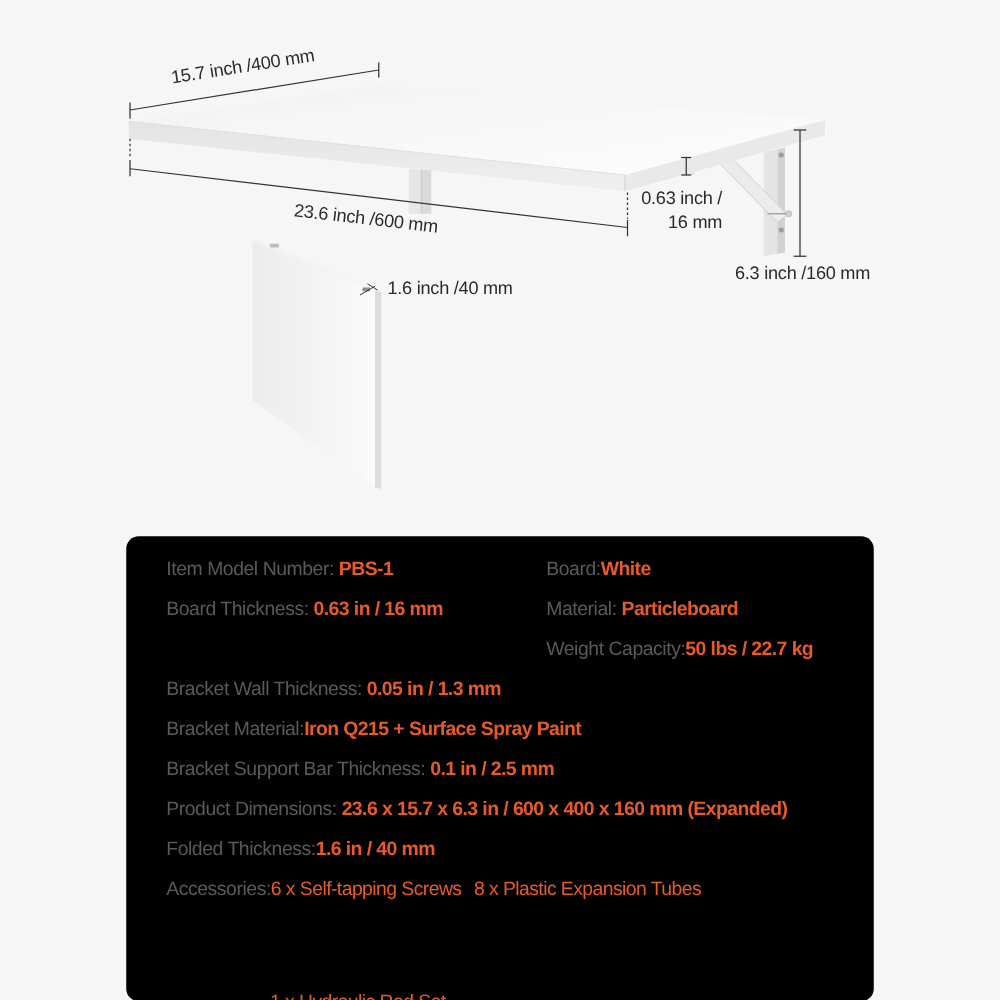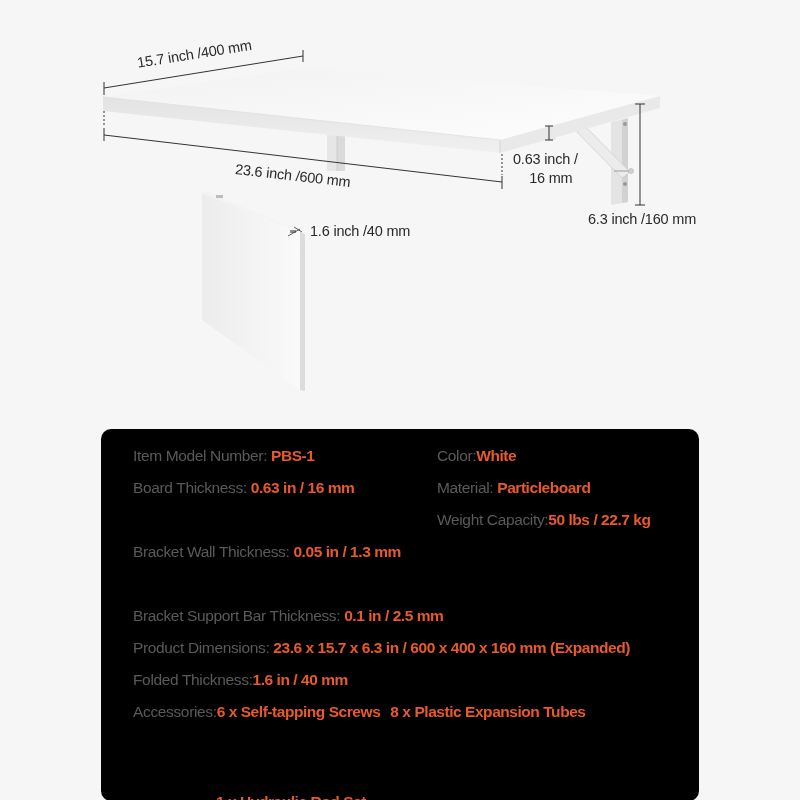--- a/index.html
+++ b/index.html
@@ -35,21 +35,21 @@
     }
     .spec-row {
       position: absolute;
       font-size: 15.5px;
       line-height: 20px;
       white-space: nowrap;
       letter-spacing: -0.35px;
     }
     .spec-row .k { color: #5a5a5a; }
     .spec-row .v { color: #e85a2c; font-weight: bold; letter-spacing: -0.45px; }
-    .acc-item { color: #e85a2c; font-weight: bold; letter-spacing: -0.45px; margin-right: 10px; }
+    .acc-item { color: #e85a2c; font-weight: normal; letter-spacing: -0.45px; margin-right: 10px; }
   </style>
 </head>
 <body>
 
 <div class="stage">
   <svg width="800" height="410" viewBox="0 0 800 410">
     <defs>
       <linearGradient id="topFace" x1="0" y1="0" x2="1" y2="1">
         <stop offset="0" stop-color="#f2f2f2"></stop>
         <stop offset="1" stop-color="#fdfdfd"></stop>
@@ -123,49 +123,52 @@
       <rect x="290" y="230" width="6" height="3" fill="#8f8f8f"></rect>
       <line x1="288" y1="236" x2="300" y2="229" stroke="#333" stroke-width="0.8"></line>
       <line x1="294" y1="227" x2="302" y2="232" stroke="#333" stroke-width="0.8"></line>
     </g>
   </svg>
 
   <div class="dim-label lbl-width">15.7 inch /400 mm</div>
   <div class="dim-label lbl-length">23.6 inch /600 mm</div>
   <div class="dim-label lbl-thick">
     <div>0.63 inch /</div>
-    <div style="text-align:center;padding-left:11px;">16 mm</div>
+    <div style="text-align:right;padding-left:11px;">16 mm</div>
   </div>
   <div class="dim-label lbl-height">6.3 inch /160 mm</div>
   <div class="dim-label lbl-folded">1.6 inch /40 mm</div>
 </div>
 
 <div class="card">
   <div class="spec-row" style="left:32px; top:17px;">
     <span class="k">Item Model Number: </span><span class="v">PBS-1</span>
   </div>
   <div class="spec-row" style="left:336px; top:17px;">
-    <span class="k">Color:</span><span class="v">White</span>
+    <span class="k">Board:</span><span class="v">White</span>
   </div>
 
   <div class="spec-row" style="left:32px; top:49px;">
     <span class="k">Board Thickness: </span><span class="v">0.63 in / 16 mm</span>
   </div>
   <div class="spec-row" style="left:336px; top:49px;">
     <span class="k">Material: </span><span class="v">Particleboard</span>
   </div>
 
   <div class="spec-row" style="left:336px; top:81px;">
     <span class="k">Weight Capacity:</span><span class="v">50 lbs / 22.7 kg</span>
   </div>
 
   <div class="spec-row" style="left:32px; top:113px;">
     <span class="k">Bracket Wall Thickness: </span><span class="v">0.05 in / 1.3 mm</span>
   </div>
 
+  <div class="spec-row" style="left:32px; top:145px;">
+    <span class="k">Bracket Material:</span><span class="v">Iron Q215 + Surface Spray Paint</span>
+  </div>
 
   <div class="spec-row" style="left:32px; top:177px;">
     <span class="k">Bracket Support Bar Thickness: </span><span class="v">0.1 in / 2.5 mm</span>
   </div>
 
   <div class="spec-row" style="left:32px; top:209px;">
     <span class="k">Product Dimensions: </span><span class="v">23.6 x 15.7 x 6.3 in / 600 x 400 x 160 mm (Expanded)</span>
   </div>
 
   <div class="spec-row" style="left:32px; top:241px;">

